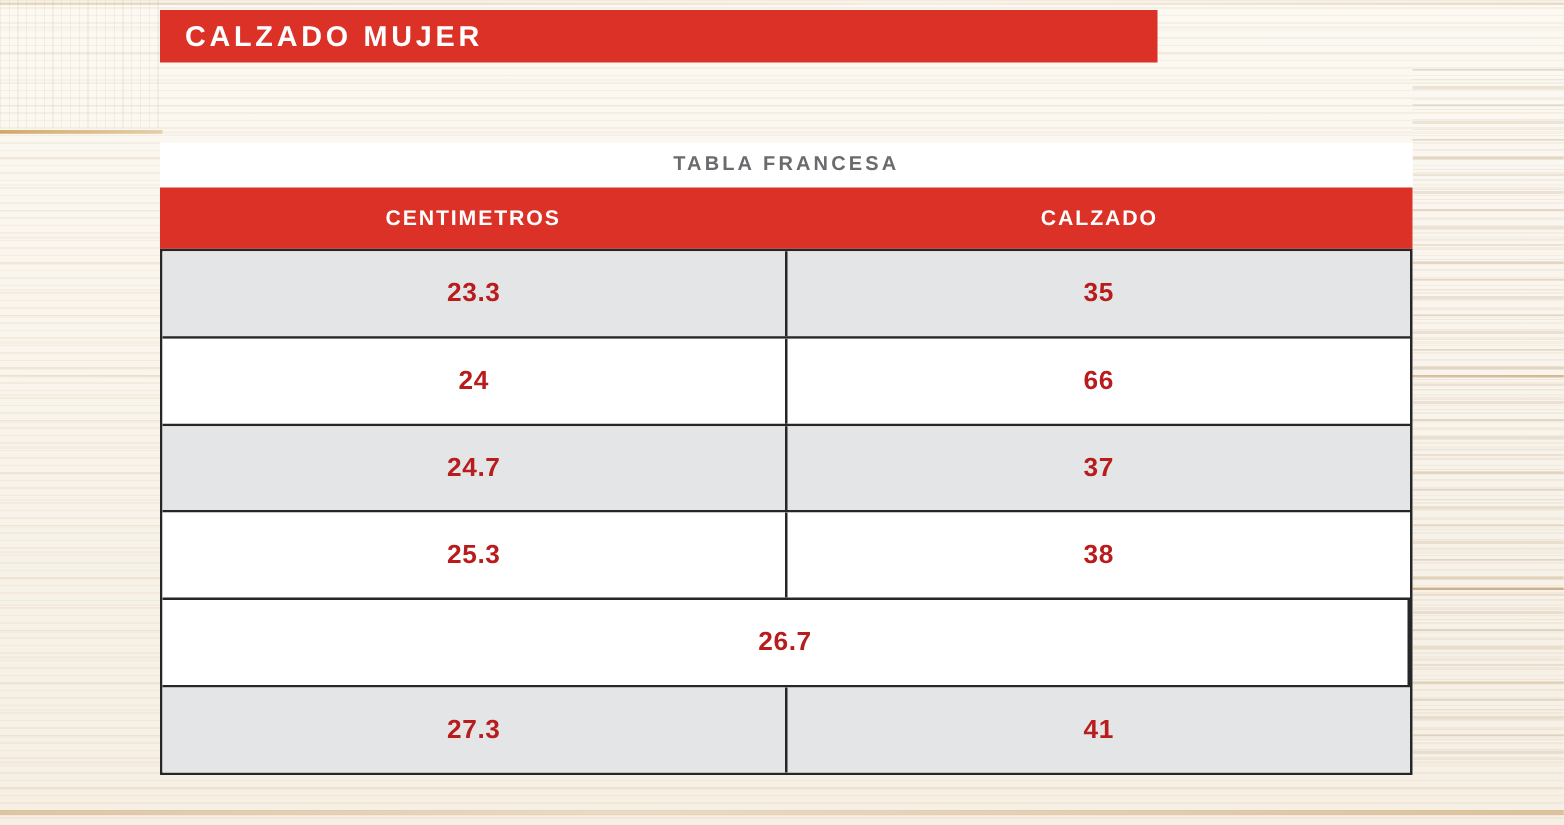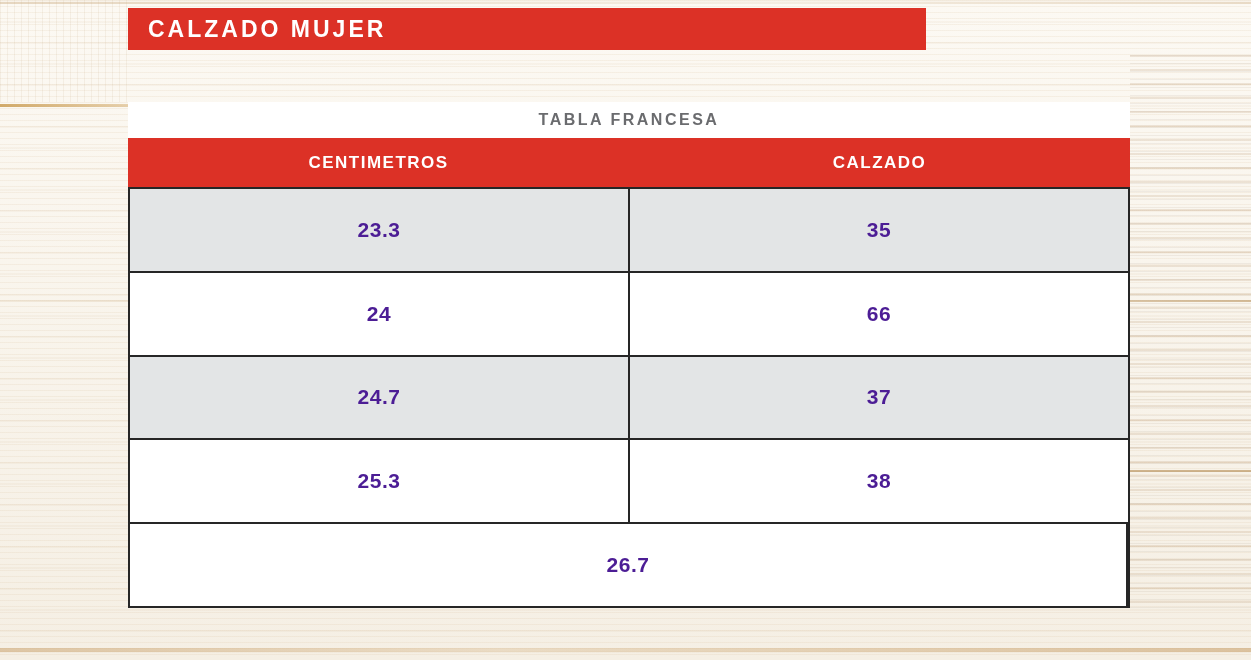--- a/index.html
+++ b/index.html
@@ -49,21 +49,21 @@
   .title-bar span {
     color: #ffffff;
     font-size: 23px;
     font-weight: bold;
     letter-spacing: 3px;
   }
 
   
   .card {
     position: absolute;
-    left: 128px; top: 102px;
+    left: 128px; top: 114px;
     width: 1002px; height: 506px;
     background: #ffffff;
     display: flex;
     flex-direction: column;
   }
   .card-title {
     height: 36px;
     display: flex;
     align-items: center;
     justify-content: center;
@@ -100,21 +100,21 @@
     border-bottom: 2px solid #262626;
     background: #ffffff;
   }
   .tr:last-child { border-bottom: none; }
   .tr.alt { background: #e3e5e6; }
   .td {
     flex: 1;
     display: flex;
     align-items: center;
     justify-content: center;
-    color: #4c1d95;
+    color: #b91c1c;
     font-size: 21px;
     font-weight: bold;
     letter-spacing: 0.5px;
   }
   .td:first-child { border-right: 2px solid #262626; }
 </style>
 </head>
 <body>
 
 <div class="seam grain-topleft"></div>
@@ -150,14 +150,18 @@
       <div class="td">24.7</div>
       <div class="td">37</div>
     </div>
     <div class="tr">
       <div class="td">25.3</div>
       <div class="td">38</div>
     </div>
     <div class="tr">
       <div class="td">26.7</div>
     </div>
+    <div class="tr alt">
+      <div class="td">27.3</div>
+      <div class="td">41</div>
+    </div>
   </div>
 </div>
 
 </body></html>

